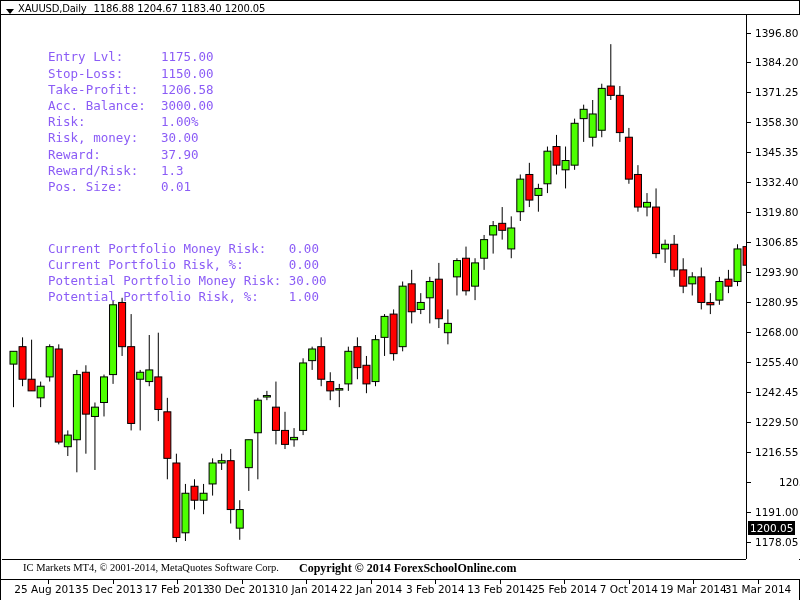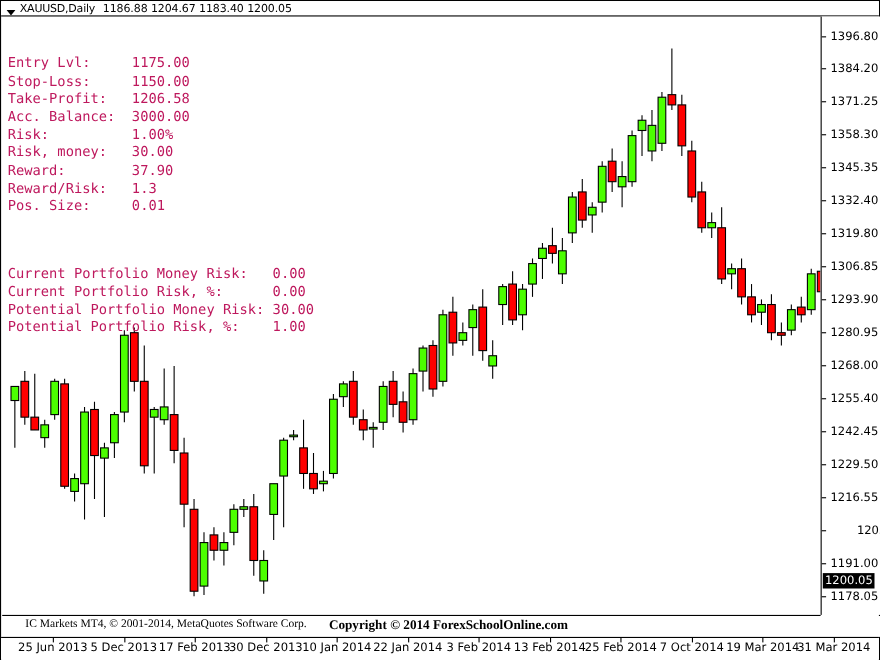--- a/index.html
+++ b/index.html
@@ -396,21 +396,21 @@
           <line x1="744.5500000000001" x2="744.5500000000001" y1="224.6249142857142" y2="257.2009142857142" stroke="#000000" stroke-width="1"></line>
           <rect x="741.0500000000001" y="231.6054857142856" width="7" height="18.614857142857147" fill="#FF0000" stroke="#000000" stroke-width="1"></rect>
         </g>
         <g>
           <line x1="753.6" x2="753.6" y1="215.31748571428562" y2="259.5277714285713" stroke="#000000" stroke-width="1"></line>
           <rect x="750.1" y="219.9711999999999" width="7" height="30.249142857142857" fill="#4CFF00" stroke="#000000" stroke-width="1"></rect>
         </g>
       </svg>
   </div>
 
-  <div id="infopanel" style="color: #be185d;">
+  <div id="infopanel" style="color: #8b5cf6; margin-left: 41px;">
     <div id="trade-rows"><div class="row">Entry Lvl:     1175.00</div><div class="row">Stop-Loss:     1150.00</div><div class="row">Take-Profit:   1206.58</div><div class="row">Acc. Balance:  3000.00</div><div class="row">Risk:          1.00%</div><div class="row">Risk, money:   30.00</div><div class="row">Reward:        37.90</div><div class="row">Reward/Risk:   1.3</div><div class="row">Pos. Size:     0.01</div></div>
     <div id="portfolio-rows" class="grp2"><div class="row">Current Portfolio Money Risk:   0.00</div><div class="row">Current Portfolio Risk, %:      0.00</div><div class="row">Potential Portfolio Money Risk: 30.00</div><div class="row">Potential Portfolio Risk, %:    1.00</div></div>
   </div>
 
   <div id="priceaxis">
       <div class="ptick" style="top: 18px;"></div>
       <div class="plabel" style="top: 18px;">1396.80</div>
       <div class="ptick" style="top: 47px;"></div>
       <div class="plabel" style="top: 47px;">1384.20</div>
       <div class="ptick" style="top: 77px;"></div>
@@ -447,21 +447,21 @@
       <div class="plabel" style="top: 527px;">1178.05</div>
       <div id="curprice" style="top: 513px;">1200.05</div>
     </div>
 
   <div id="axisline"></div>
   <div id="footer">
     <span id="copyleft">IC Markets MT4, © 2001-2014, MetaQuotes Software Corp.</span>
     <span id="copyright">Copyright © 2014 ForexSchoolOnline.com</span>
   </div>
   <div id="dateaxis">
-      <div class="dlabel" style="left: 47px;">25 Jun 2013</div>
+      <div class="dlabel" style="left: 47px;">25 Aug 2013</div>
       <div style="position: absolute; top: 0px; width: 1px; height: 4px; background: rgb(0, 0, 0); left: 47px;"></div>
       <div class="dlabel" style="left: 111.545px;">5 Dec 2013</div>
       <div style="position: absolute; top: 0px; width: 1px; height: 4px; background: rgb(0, 0, 0); left: 111.545px;"></div>
       <div class="dlabel" style="left: 176.091px;">17 Feb 2013</div>
       <div style="position: absolute; top: 0px; width: 1px; height: 4px; background: rgb(0, 0, 0); left: 176.091px;"></div>
       <div class="dlabel" style="left: 240.636px;">30 Dec 2013</div>
       <div style="position: absolute; top: 0px; width: 1px; height: 4px; background: rgb(0, 0, 0); left: 240.636px;"></div>
       <div class="dlabel" style="left: 305.182px;">10 Jan 2014</div>
       <div style="position: absolute; top: 0px; width: 1px; height: 4px; background: rgb(0, 0, 0); left: 305.182px;"></div>
       <div class="dlabel" style="left: 369.727px;">22 Jan 2014</div>

